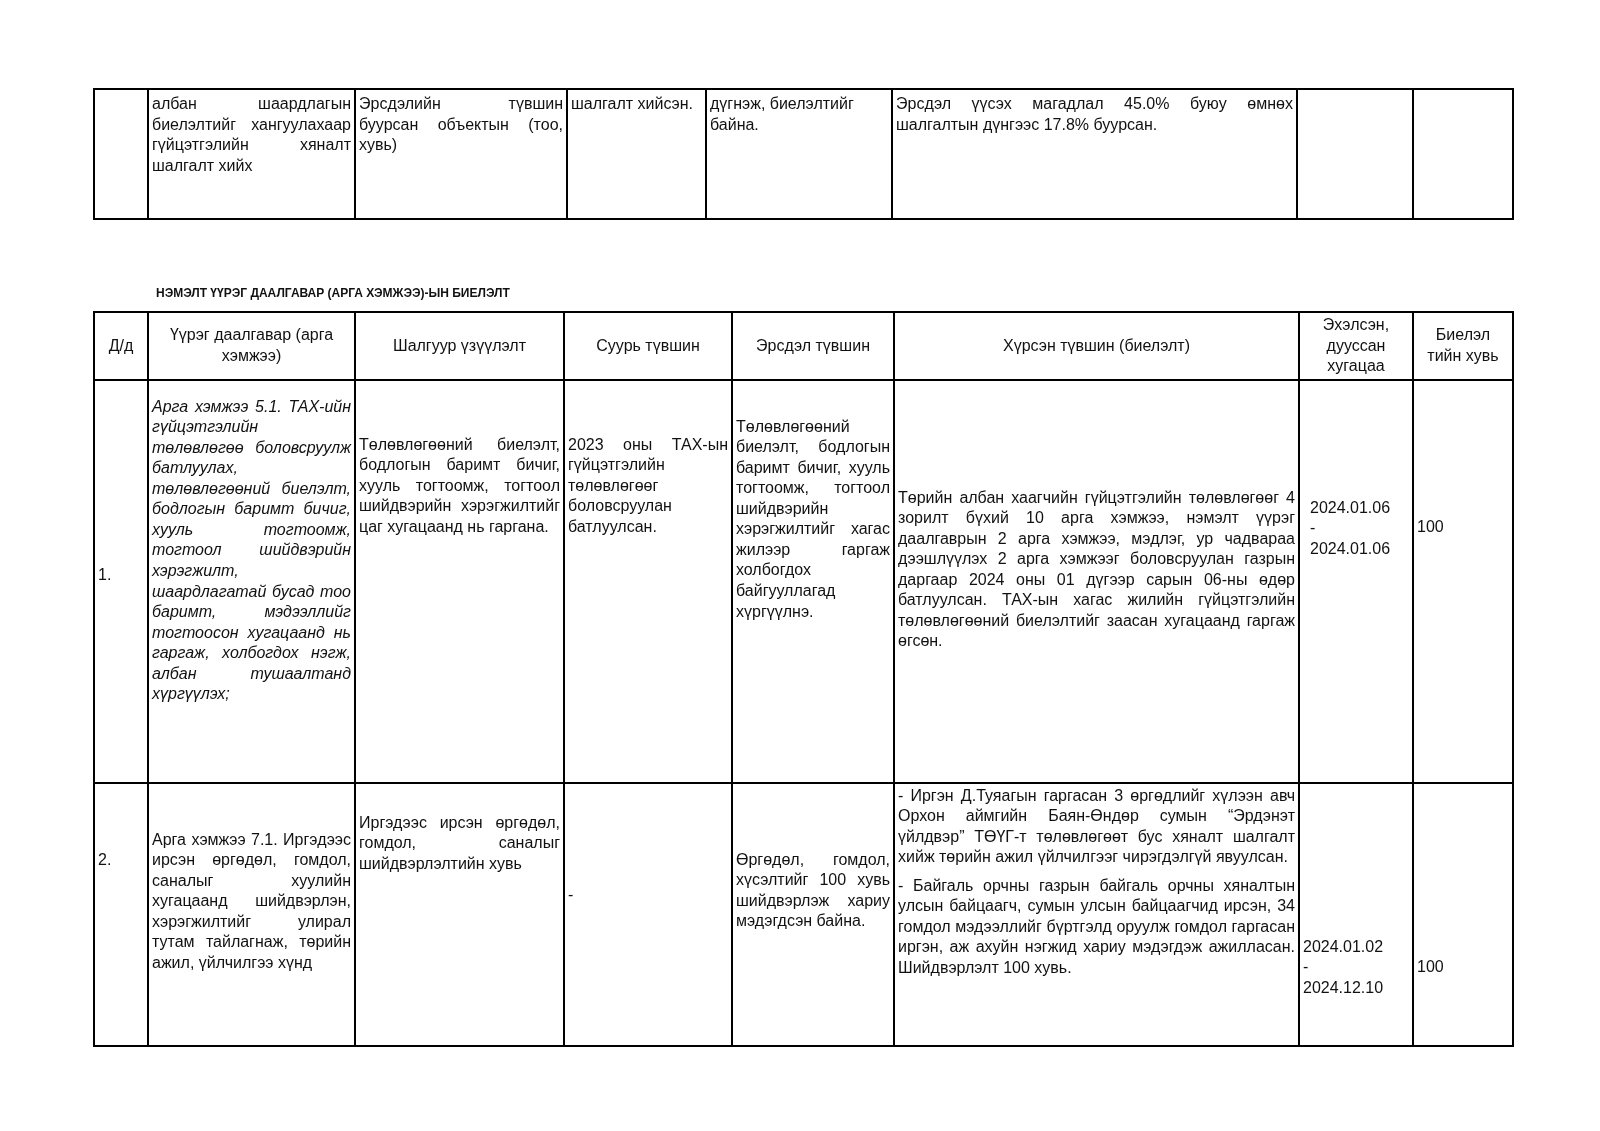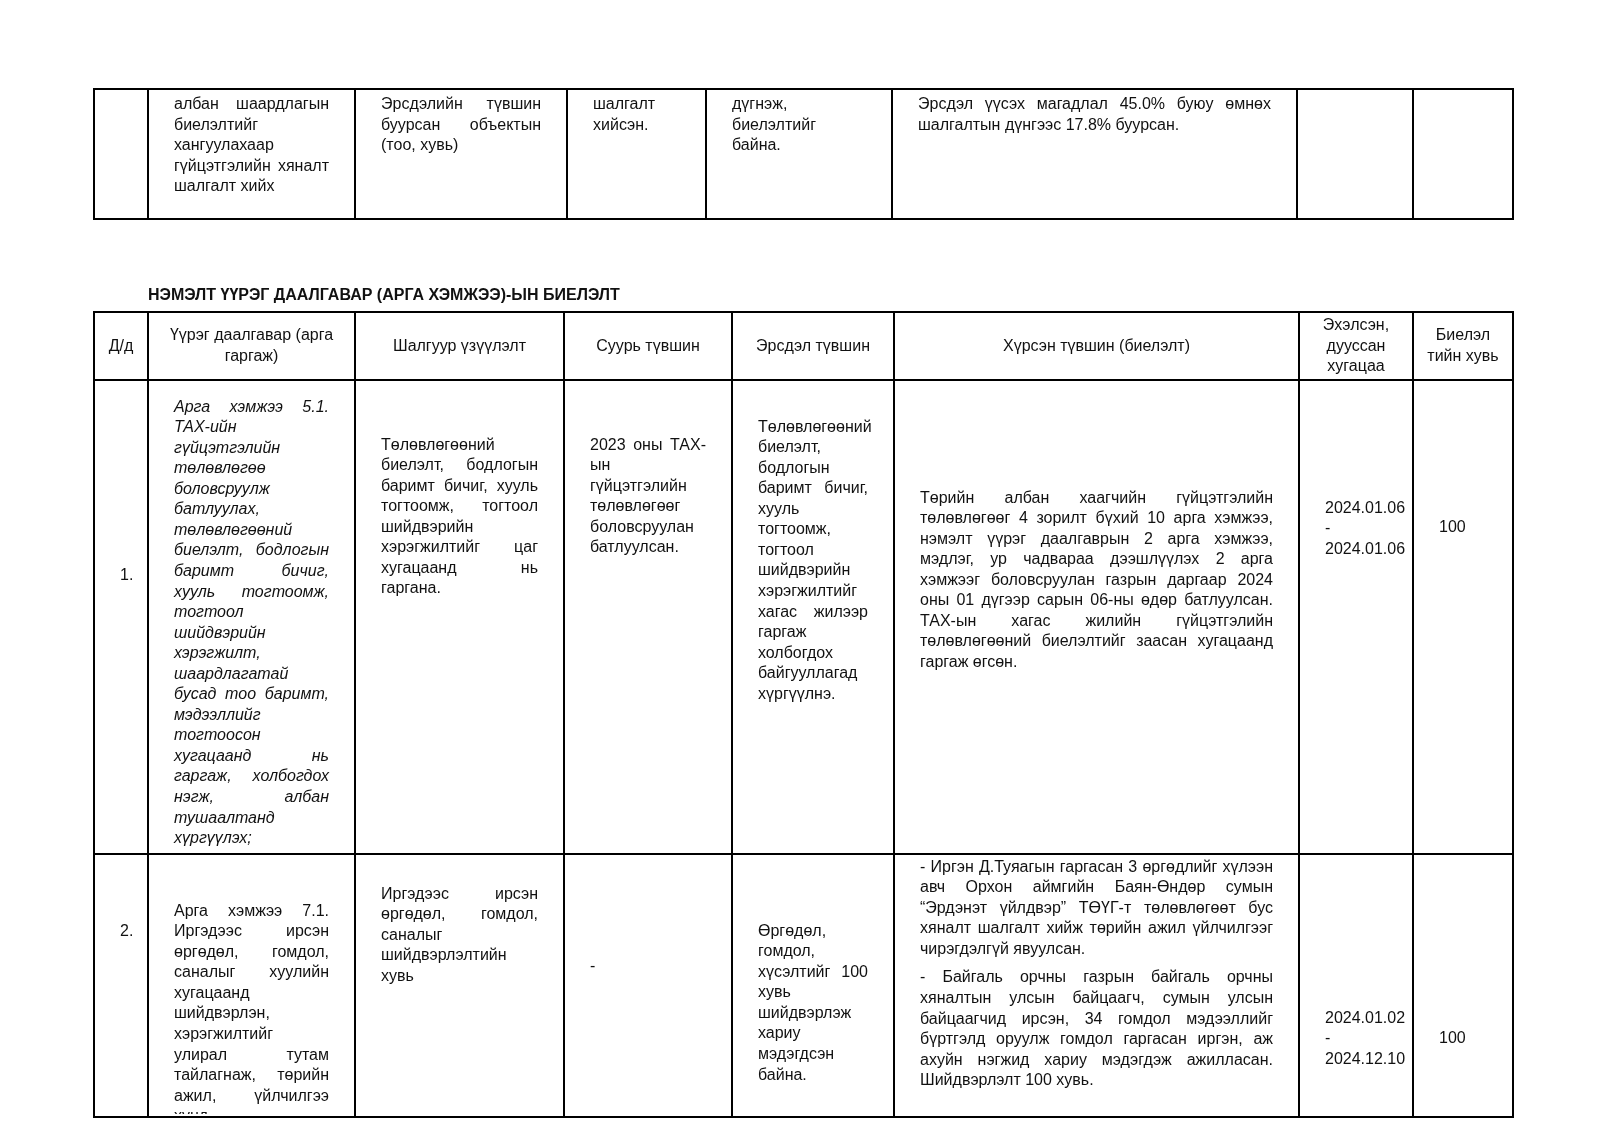--- a/index.html
+++ b/index.html
@@ -14,51 +14,51 @@
   }
   table { border-collapse: collapse; table-layout: fixed; }
   td, th {
     border: 2px solid #000;
     vertical-align: top;
     font-size: 16px;
     line-height: 1.285;
     font-weight: normal;
     padding: 0;
   }
-  .cell { padding: 4px 25px; }
+  .cell { padding: 4px 3px; }
   .jus { text-align: justify; }
   .ctr { text-align: left; }
 
   
   .t1 { position: absolute; left: 93px; top: 88px; width: 1419px; }
   .t1 tr { height: 130px; }
 
   
   .section-title {
-    position: absolute; left: 148px; top: 286px;
-    font-size: 16px; font-weight: bold; white-space: nowrap;
+    position: absolute; left: 156px; top: 286px;
+    font-size: 12px; font-weight: bold; white-space: nowrap;
   }
 
   
   .t2 { position: absolute; left: 93px; top: 311px; width: 1419px; }
   .t2 .hrow { height: 62px; }
   .t2 .hrow td { vertical-align: middle; text-align: center; }
   .t2 .hrow .cell { padding: 2px 4px; }
   .t2 .row1 { height: 403px; }
   .t2 .row2 { height: 263px; }
   .row2 .clip { height: 259px; overflow: hidden; }
 
   
   .r1-num   { padding-top: 184px; }
   .r1-task  { padding-top: 16px; font-style: italic; }
   .r1-crit  { padding-top: 54px; }
   .r1-base  { padding-top: 54px; }
   .r1-targ  { padding-top: 36px; }
   .r1-ach   { padding-top: 107px; }
-  .r1-per   { padding-top: 117px; }
+  .r1-per   { padding-top: 117px; margin-left: 7px; }
   .r1-pct   { padding-top: 136px; }
 
   
   .r2-num   { padding-top: 66px; }
   .r2-task  { padding-top: 46px; }
   .r2-crit  { padding-top: 29px; }
   .r2-base  { padding-top: 101px; }
   .r2-targ  { padding-top: 66px; }
   .r2-ach   { padding-top: 2px; }
   .r2-per   { padding-top: 153px; }
@@ -123,21 +123,21 @@
       <col style="width:114px">
       <col style="width:100px">
   </colgroup>
 
   <tbody>
       <tr class="hrow">
     <td>
           <div class="cell">Д/д</div>
         </td>
     <td>
-          <div class="cell">Үүрэг даалгавар (арга гаргаж)</div>
+          <div class="cell">Үүрэг даалгавар (арга хэмжээ)</div>
         </td>
     <td>
           <div class="cell">Шалгуур үзүүлэлт</div>
         </td>
     <td>
           <div class="cell">Суурь түвшин</div>
         </td>
     <td>
           <div class="cell">Эрсдэл түвшин</div>
         </td>

